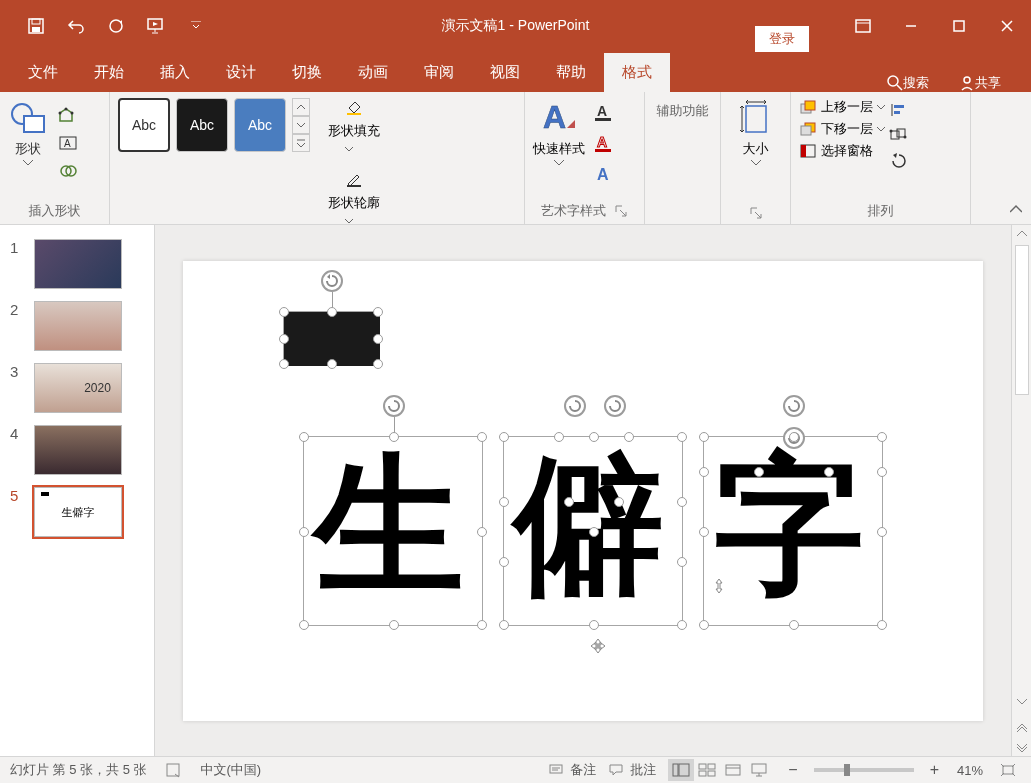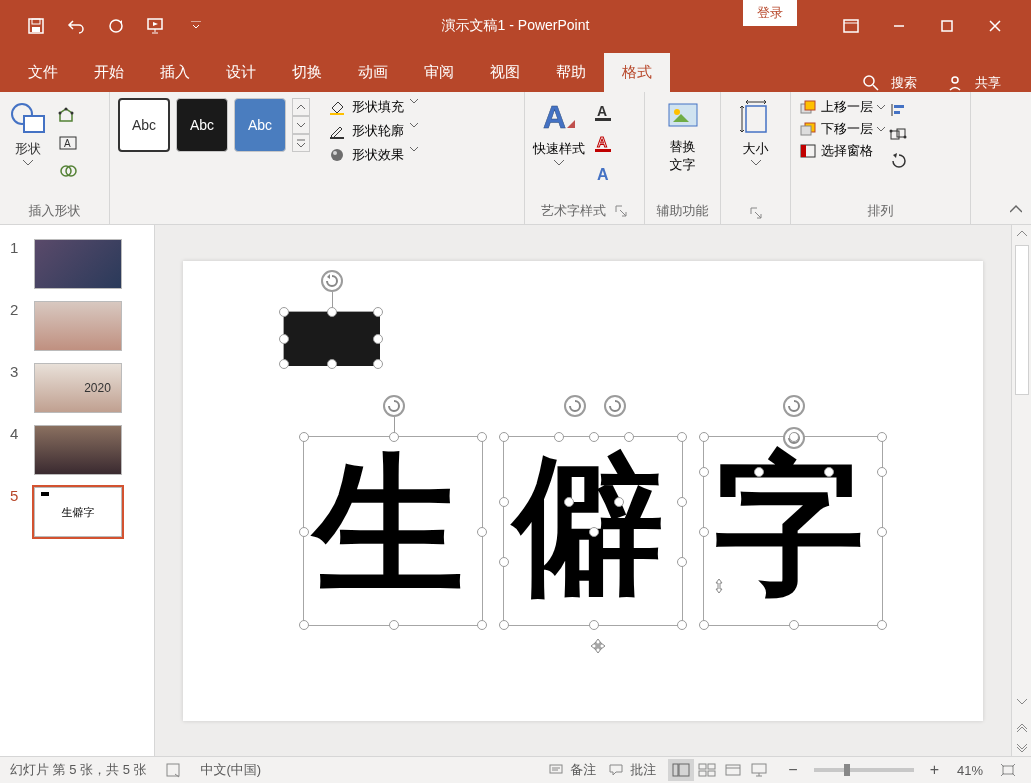--- a/index.html
+++ b/index.html
@@ -4,31 +4,31 @@
 <style>
 * { box-sizing: border-box; margin: 0; padding: 0; }
 body { font-family: "Microsoft YaHei", "Segoe UI", sans-serif; font-size: 13px; background: #fff; width: 1031px; height: 783px; overflow: hidden; position: relative; }
 
 
 .titlebar { height: 52px; background: #B7472A; display: flex; align-items: center; color: #fff; position: relative; }
 .qat { display: flex; align-items: center; gap: 8px; padding-left: 20px; }
 .qat-btn { width: 32px; height: 32px; display: flex; align-items: center; justify-content: center; cursor: pointer; }
 .qat-btn svg { fill: #fff; }
 .title-text { position: absolute; left: 50%; transform: translateX(-50%); font-size: 14px; color: #fff; }
-.title-right { position: absolute; right: 12px; display: flex; align-items: flex-start; padding-left: 24px; }
+.title-right { position: absolute; right: 0; display: flex; align-items: flex-end; padding-left: 24px; }
 .login-btn { background: #fff; color: #B7472A; padding: 4px 14px; font-size: 13px; margin-right: 30px; }
 .win-btn { width: 48px; height: 52px; display: flex; align-items: center; justify-content: center; cursor: pointer; }
 .win-btn svg { fill: #fff; stroke: #fff; }
 
 
 .tabs { height: 40px; background: #B7472A; display: flex; align-items: flex-end; padding: 0 10px; }
 .tab { padding: 10px 18px 10px; color: #fff; font-size: 15px; cursor: pointer; }
 .tab.active { background: #F3F2F1; color: #B7472A; }
 .tab-right { margin-left: auto; display: flex; align-items: center; gap: 30px; padding-right: 20px; color: #fff; }
-.tab-right-item { display: flex; align-items: center; gap: 12px; cursor: pointer; }
+.tab-right-item { display: flex; align-items: center; gap: 0; cursor: pointer; }
 
 
 .ribbon { height: 133px; background: #F3F2F1; border-bottom: 1px solid #d6d6d6; display: flex; position: relative; }
 .ribbon-group { border-right: 1px solid #d6d6d6; padding: 6px 8px 2px; display: flex; flex-direction: column; }
 .ribbon-group-label { text-align: center; font-size: 13px; color: #666; padding: 4px 0 2px; display: flex; align-items: center; justify-content: center; gap: 8px; }
 .ribbon-group-content { flex: 1; display: flex; align-items: flex-start; gap: 4px; }
 
 .shapes-col { display: flex; flex-direction: column; align-items: center; gap: 2px; }
 .shapes-icon { width: 40px; height: 40px; }
 .shapes-label { font-size: 13px; color: #333; }
@@ -37,21 +37,21 @@
 
 .style-gallery { display: flex; gap: 6px; align-items: center; }
 .style-swatch { width: 52px; height: 54px; border: 1px solid #c8c8c8; border-radius: 4px; display: flex; align-items: center; justify-content: center; font-size: 14px; }
 .sw-white { background: #fff; border: 2px solid #333; color: #333; }
 .sw-black { background: #1a1a1a; color: #fff; }
 .sw-blue { background: #4A7DBF; color: #fff; }
 .style-nav { display: flex; flex-direction: column; gap: 0; }
 .style-nav-btn { width: 18px; height: 18px; border: 1px solid #c8c8c8; display: flex; align-items: center; justify-content: center; }
 
 .fill-col { display: flex; flex-direction: column; gap: 6px; padding-left: 6px; }
-.fill-row { display: flex; align-items: center; gap: 6px; font-size: 13px; }
+.fill-row { display: flex; align-items: center; gap: 6px; font-size: 13px; flex-direction: column; }
 .fill-row svg { width: 18px; height: 18px; }
 
 .wordart-col { display: flex; flex-direction: column; align-items: center; gap: 2px; }
 .wa-aux { display: flex; flex-direction: column; gap: 8px; padding-left: 4px; padding-top: 4px; }
 
 .replace-col { display: flex; flex-direction: column; align-items: center; }
 .arrange-col1 { display: flex; flex-direction: column; gap: 4px; }
 .arrange-row { display: flex; align-items: center; gap: 4px; font-size: 13px; white-space: nowrap; }
 .arrange-aux { display: flex; flex-direction: column; gap: 6px; padding-top: 4px; }
 
@@ -314,31 +314,20 @@
     </div>
     <div class="ribbon-group-label">
         <span>艺术字样式</span>
         <svg class="dlg-launcher" viewBox="0 0 14 14">
           <path d="M2 2 H8 M2 2 V8 M6 6 L12 12 M12 8 V12 H8" stroke="#888" fill="none"></path>
         </svg>
       </div>
   </div>
 
   <div class="ribbon-group" style="width:76px">
-    <div class="ribbon-group-content" style="justify-content:center">
-      <div class="replace-col">
-        <svg width="40" height="40" viewBox="0 0 40 40">
-            <rect x="6" y="6" width="28" height="22" fill="#D0E3F0" stroke="#4472C4"></rect>
-            <circle cx="14" cy="14" r="3" fill="#FFC000"></circle>
-            <path d="M10 24 L18 16 L26 24" fill="#70AD47"></path>
-          </svg>
-        <div style="white-space:pre-line;text-align:center;font-size:13px">替换
-文字</div>
-      </div>
-    </div>
     <div class="ribbon-group-label">辅助功能</div>
   </div>
 
   <div class="ribbon-group" style="width:70px">
     <div class="ribbon-group-content" style="justify-content:center">
       <div class="shapes-col">
         <svg width="36" height="40" viewBox="0 0 36 40">
             <rect x="8" y="8" width="20" height="26" fill="none" stroke="#4472C4" stroke-width="1.5"></rect>
             <path d="M4 8 L4 34 M2 10 L4 8 L6 10 M2 32 L4 34 L6 32" stroke="#333" fill="none"></path>
             <path d="M8 4 L28 4 M10 2 L8 4 L10 6 M26 2 L28 4 L26 6" stroke="#333" fill="none"></path>

